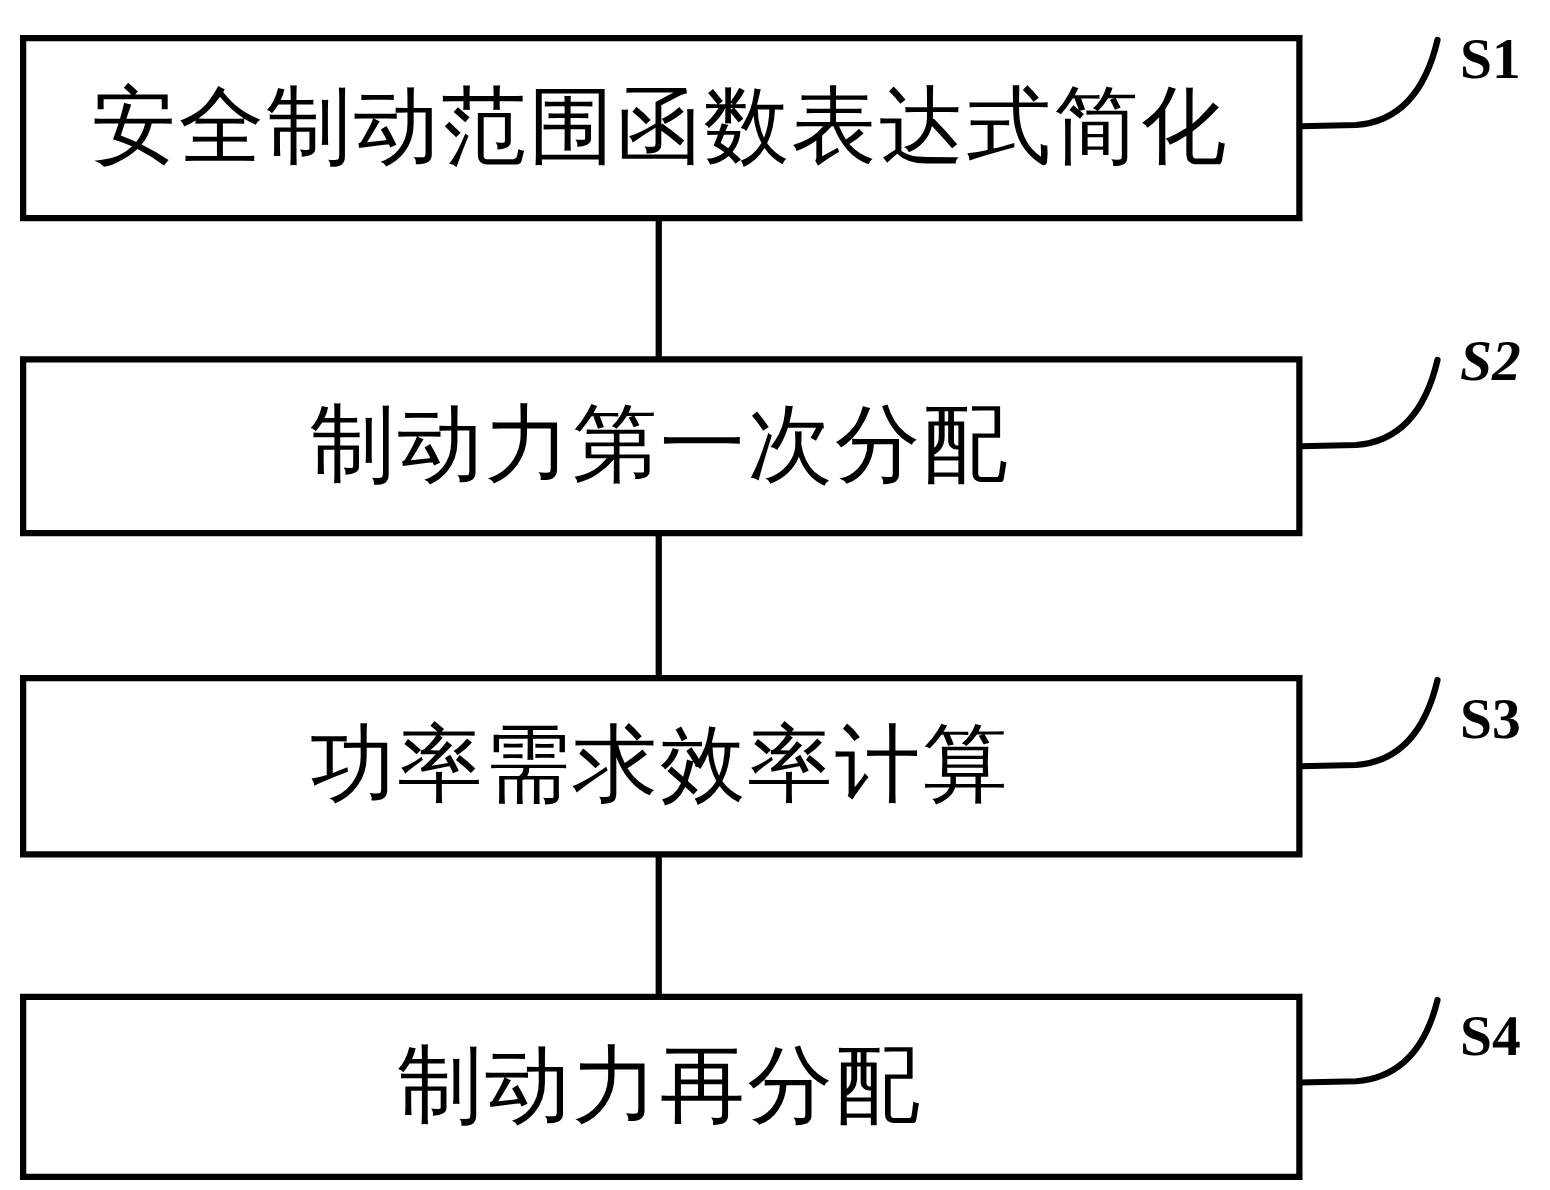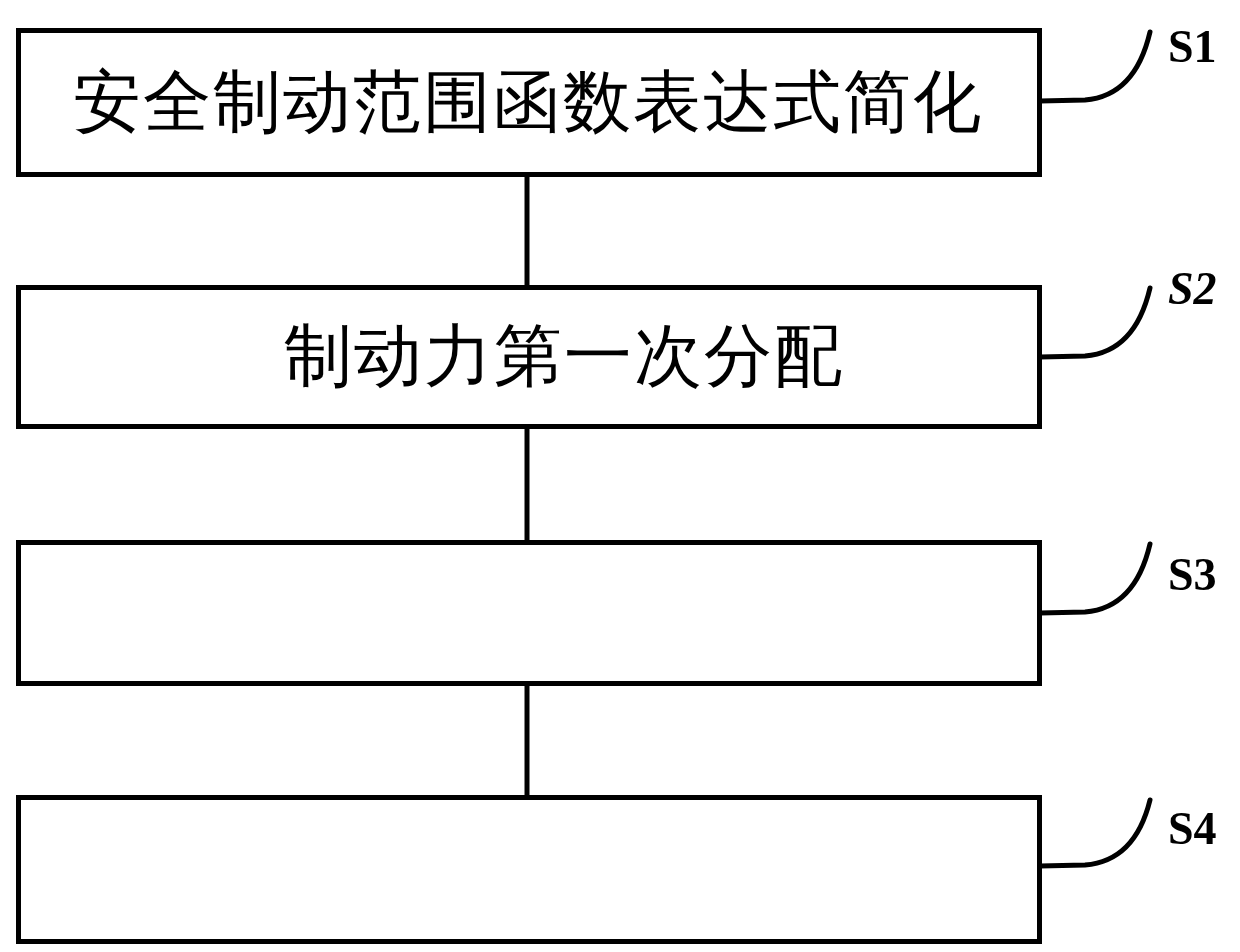--- a/index.html
+++ b/index.html
@@ -63,23 +63,25 @@
     <line x1="527" y1="683" x2="527" y2="798" stroke="#000000" stroke-width="5"></line>
 
     <path d="M 1040 101 L 1085 100 Q 1135 96 1150 32" fill="none" stroke="#000000" stroke-width="5" stroke-linecap="round"></path>
     <path d="M 1040 357 L 1085 356 Q 1135 352 1150 288" fill="none" stroke="#000000" stroke-width="5" stroke-linecap="round"></path>
     <path d="M 1040 613 L 1085 612 Q 1135 608 1150 544" fill="none" stroke="#000000" stroke-width="5" stroke-linecap="round"></path>
     <path d="M 1040 866 L 1085 865 Q 1135 861 1150 800" fill="none" stroke="#000000" stroke-width="5" stroke-linecap="round"></path>
   </svg>
 
   <div class="step-box-label" style="left:16px; top:28px; width:1024px; height:147px;">安全制动范围函数表达式简化</div>
 
-  <div class="step-box-label" style="left:16px; top:285px; width:1024px; height:142px;padding-left:36px;">制动力第一次分配</div>
+  <div class="step-box-label" style="left:16px; top:285px; width:1024px; height:142px;">制动力第一次分配</div>
 
+  <div class="step-box-label" style="left:16px; top:540px; width:1024px; height:144px;">功率需求效率计算</div>
 
+  <div class="step-box-label" style="left:16px; top:795px; width:1024px; height:147px;">制动力再分配</div>
 
   <div class="step-tag" style="left:1168px; top:24px;">S1</div>
 
   <div class="step-tag" style="left:1168px; top:266px;font-style:italic;">S2</div>
 
   <div class="step-tag" style="left:1168px; top:552px;">S3</div>
 
   <div class="step-tag" style="left:1168px; top:783px;margin-top:23px;">S4</div>
 
 </div>

